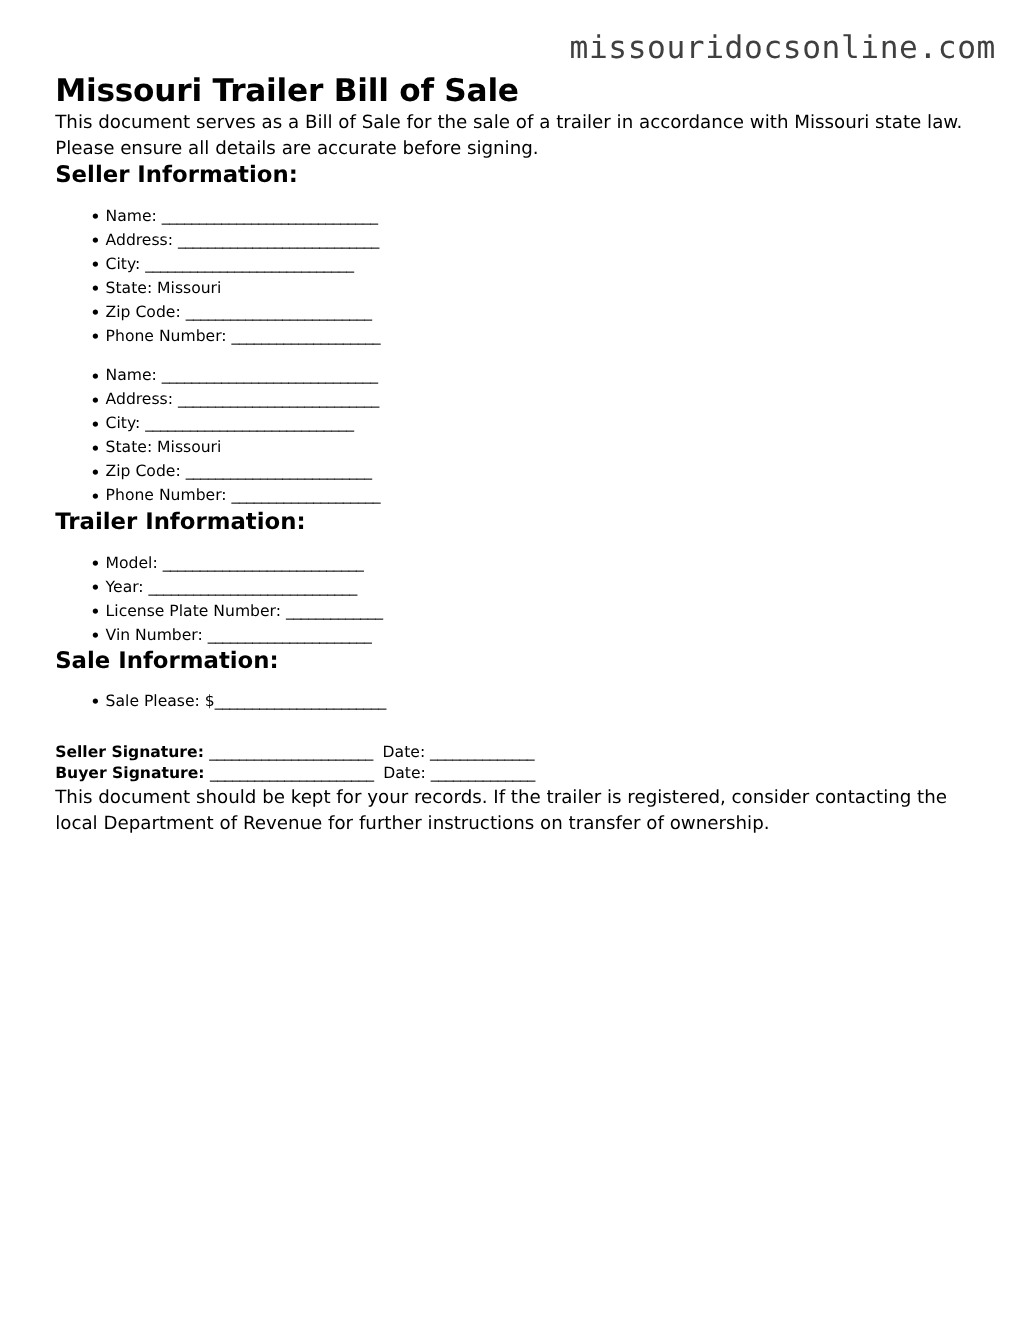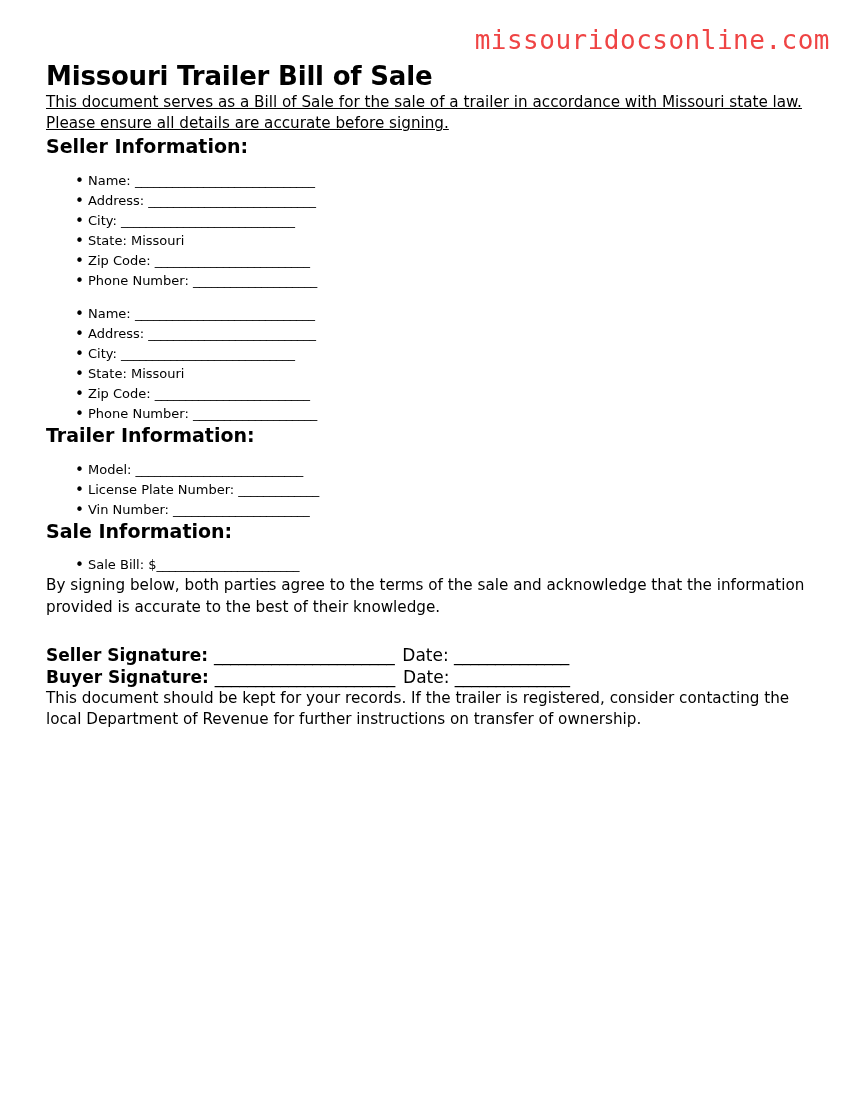--- a/index.html
+++ b/index.html
@@ -27,21 +27,21 @@
 
   
   .watermark {
     position: absolute;
     top: 27px;
     right: 24px;
     font-family: "DejaVu Sans Mono", "Liberation Mono", monospace;
     font-size: 26px;
     line-height: 1;
     letter-spacing: 0.5px;
-    color: #ef4444;
+    color: #404040;
     white-space: nowrap;
     margin-left: 48px;
   }
 
   
   .content {
     position: absolute;
     left: 46px;
     top: 0;
     width: 770px;
@@ -56,21 +56,21 @@
     letter-spacing: -0.2px;
   }
 
   p.para {
     font-size: 15.2px;
     line-height: 1.42;
     margin: 0;
     padding-top: 0;
   }
 
-  .para-intro { margin-top: 27px; text-decoration: underline; }
+  .para-intro { margin-top: 27px; }
   .para-signing { margin-top: 23px; }
   .para-closing { margin-top: 24px; }
 
   h2.section-title {
     font-size: 19px;
     font-weight: bold;
     line-height: 1.2;
     margin: 0;
   }
   .sec-seller  { margin-top: 28px; }
@@ -98,21 +98,21 @@
     top: 0;
     font-size: 15.2px;
     line-height: 20px;
   }
   .blank {
     letter-spacing: -0.3px;
   }
 
   
   .sig-row {
-    font-size: 17px;
+    font-size: 13px;
     line-height: 1.3;
     white-space: nowrap;
   }
   .sig-seller { margin-top: 25px; }
   .sig-buyer  { }
 
   .sig-label {
     font-weight: bold;
   }
   .sig-blank {
@@ -154,30 +154,30 @@
       <li><span>Address: </span><span class="blank">___________________________</span></li>
       <li><span>City: </span><span class="blank">____________________________</span></li>
       <li><span>State: Missouri</span><span class="blank"></span></li>
       <li><span>Zip Code: </span><span class="blank">_________________________</span></li>
       <li><span>Phone Number: </span><span class="blank">____________________</span></li>
     </ul>
 
     <h2 class="section-title sec-trailer">Trailer Information:</h2>
     <ul class="fields">
       <li><span>Model: </span><span class="blank">___________________________</span></li>
+      <li><span>Year: </span><span class="blank">____________________________</span></li>
       <li><span>License Plate Number: </span><span class="blank">_____________</span></li>
       <li><span>Vin Number: </span><span class="blank">______________________</span></li>
     </ul>
 
     <h2 class="section-title sec-sale">Sale Information:</h2>
     <ul class="fields">
-      <li><span>Sale Bill: $</span><span class="blank">_______________________</span></li>
+      <li><span>Sale Please: $</span><span class="blank">_______________________</span></li>
     </ul>
 
-    <p class="para para-signing">By signing below, both parties agree to the terms of the sale and acknowledge that the information provided is accurate to the best of their knowledge.</p>
 
     <div class="sig-row sig-seller">
       <span class="sig-label">Seller Signature: </span><span class="sig-blank">______________________</span><span class="gap"></span><span class="date-label">Date: </span><span class="date-blank">______________</span>
     </div>
 
     <div class="sig-row sig-buyer">
       <span class="sig-label">Buyer Signature: </span><span class="sig-blank">______________________</span><span class="gap"></span><span class="date-label">Date: </span><span class="date-blank">______________</span>
     </div>
 
     <p class="para para-closing">This document should be kept for your records. If the trailer is registered, consider contacting the local Department of Revenue for further instructions on transfer of ownership.</p>

